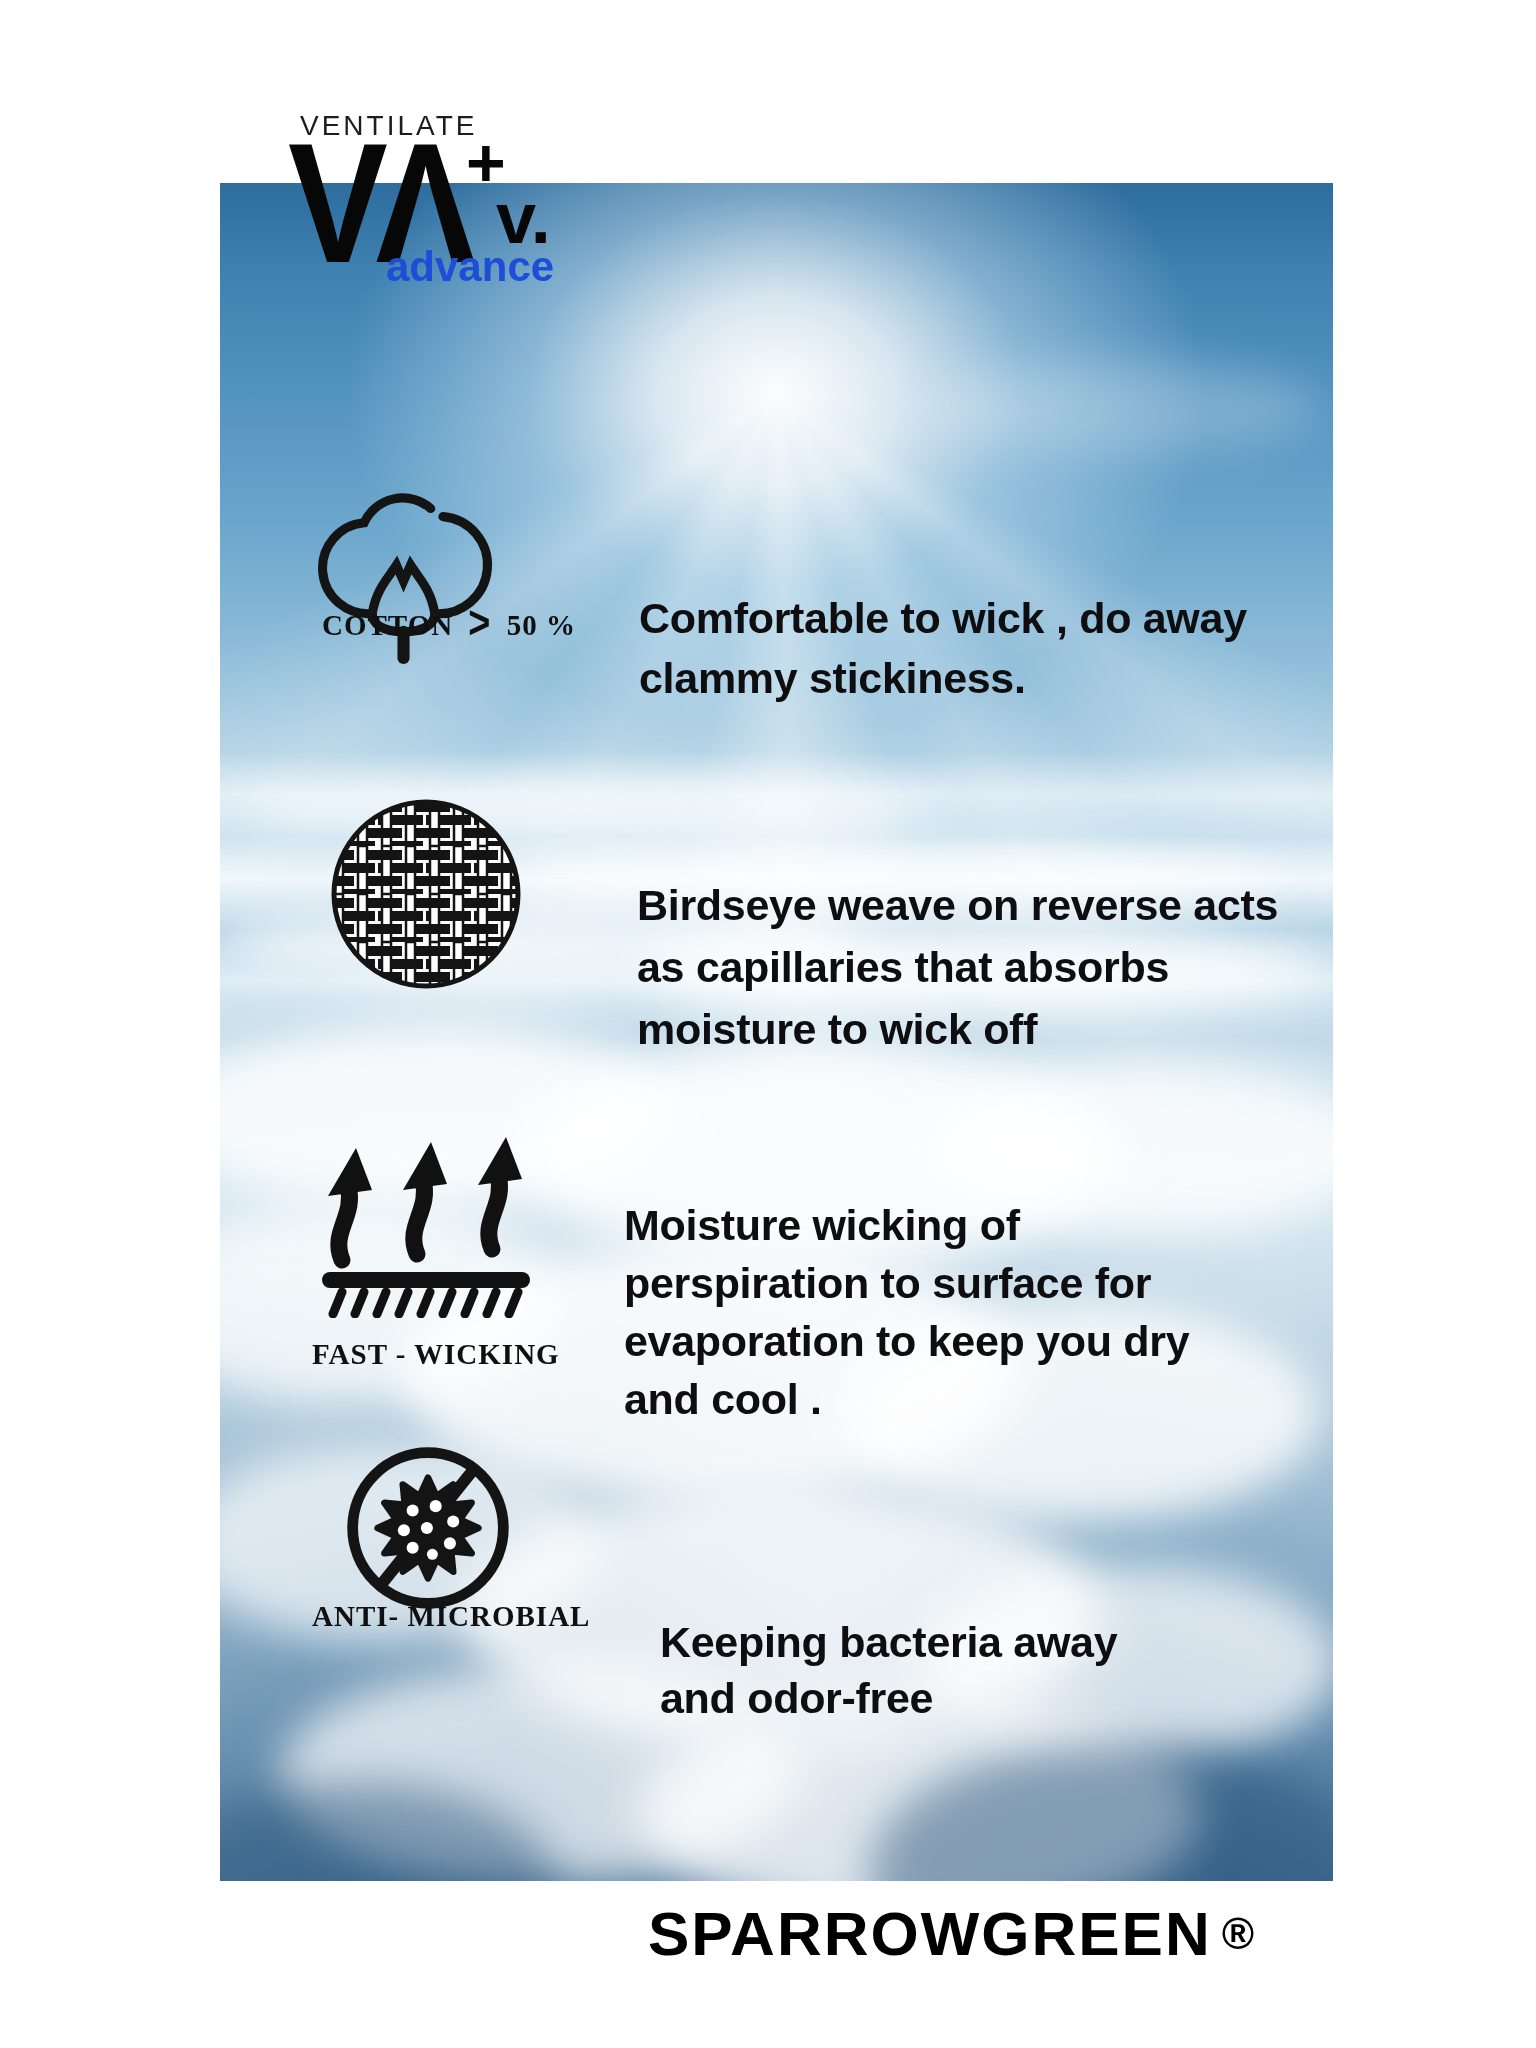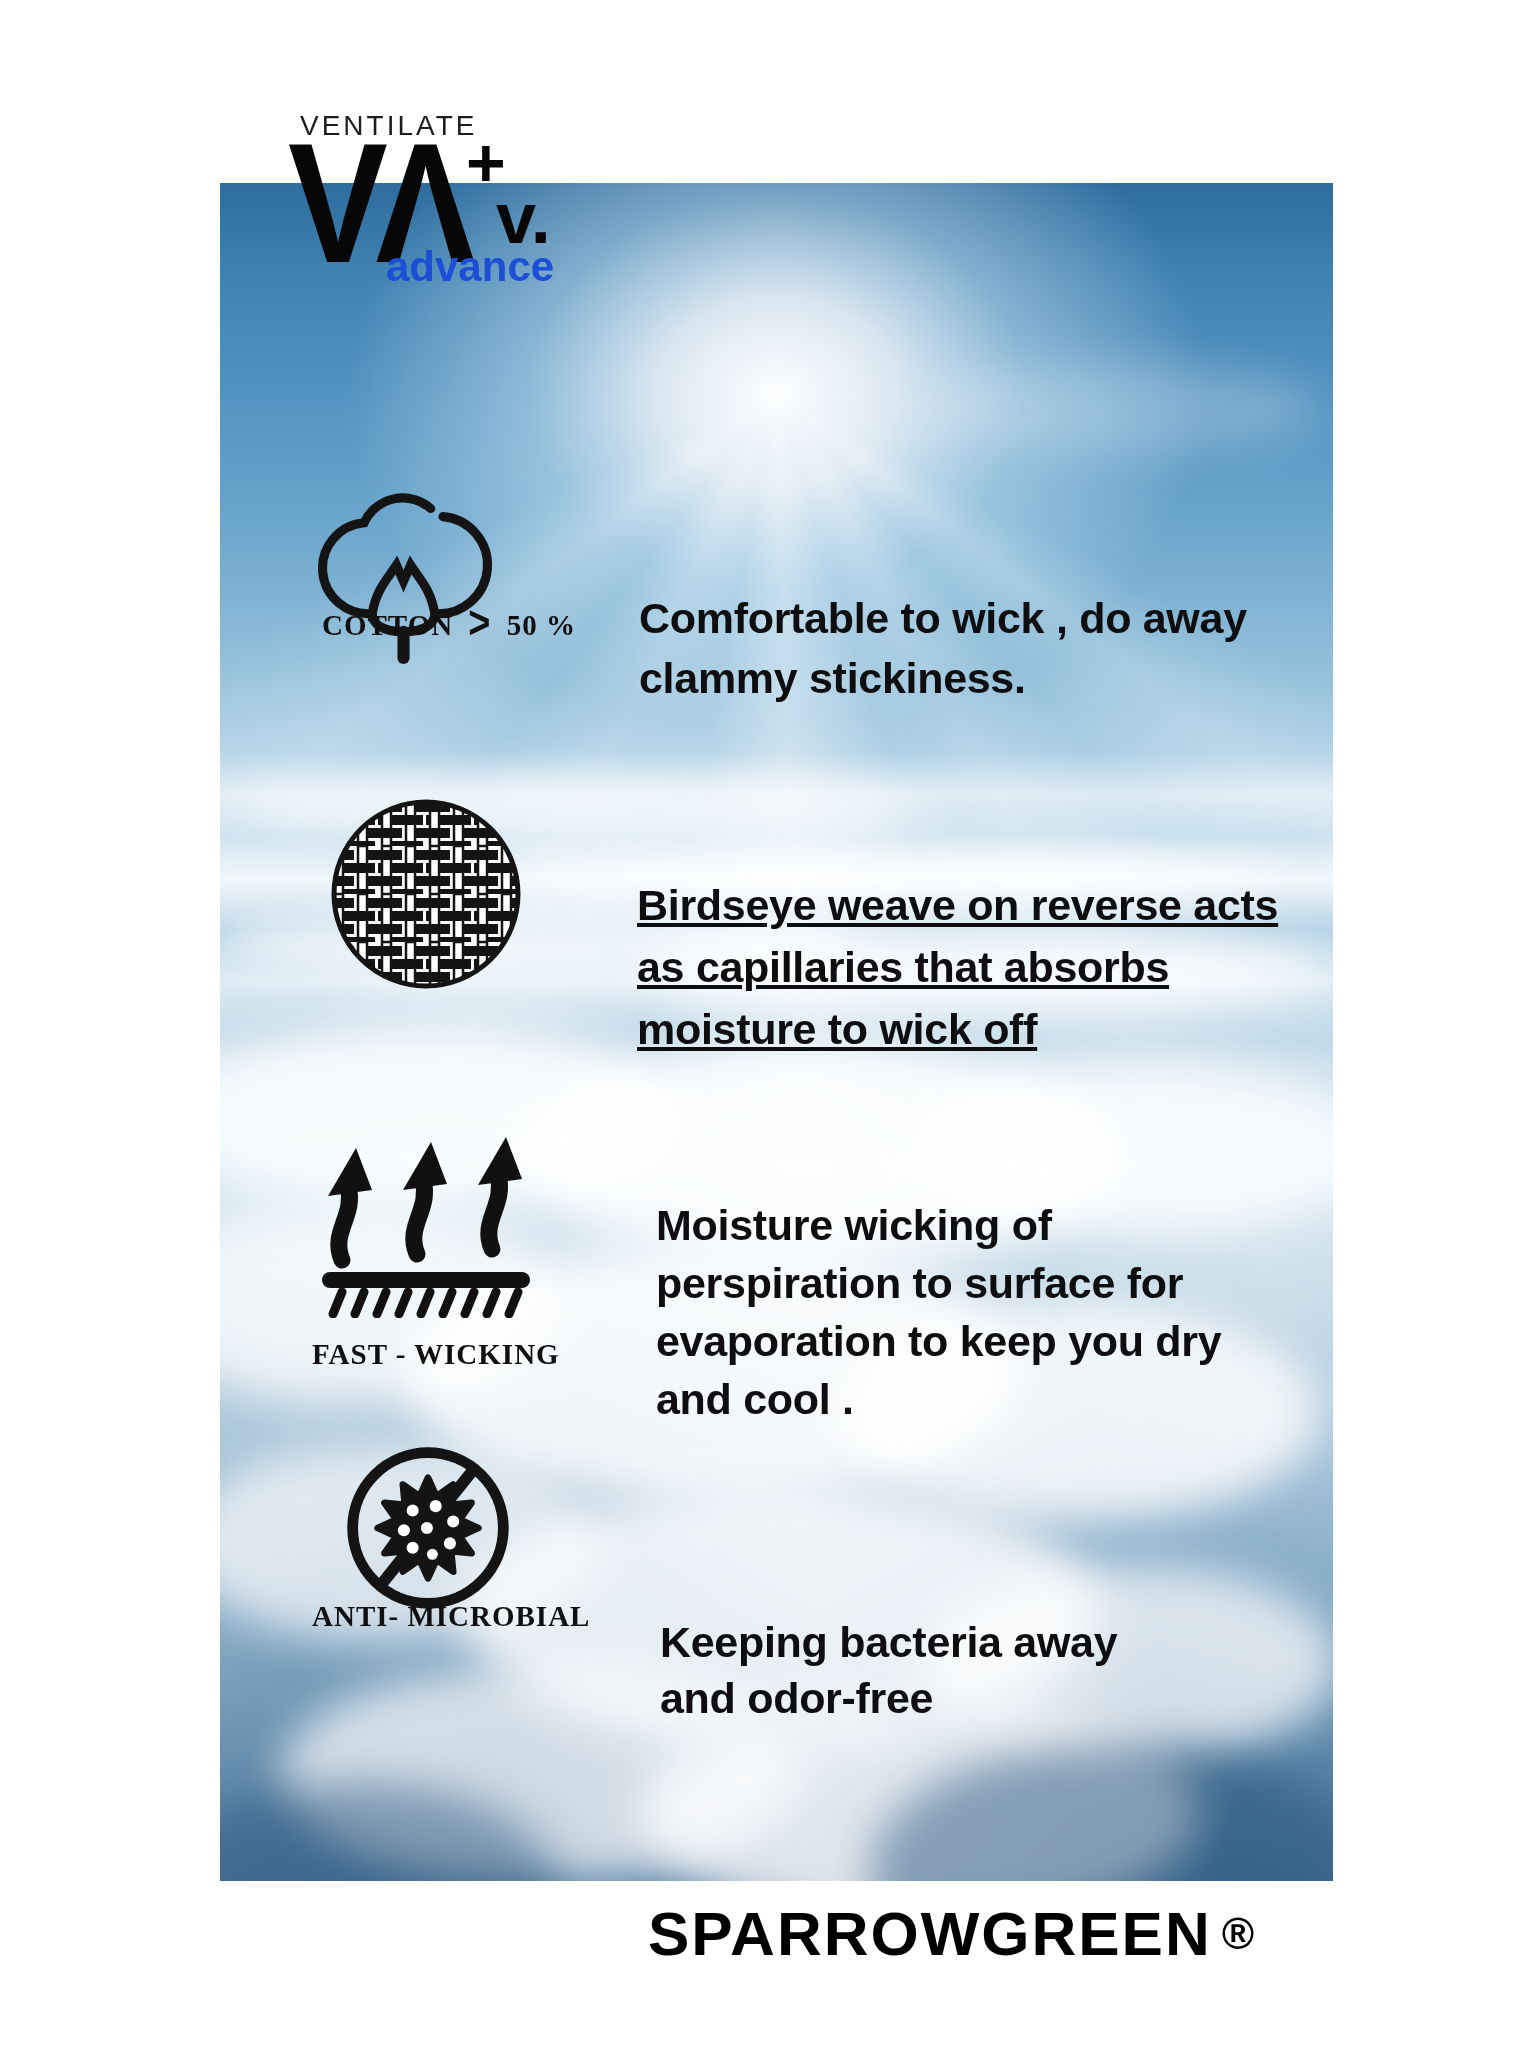--- a/index.html
+++ b/index.html
@@ -34,22 +34,22 @@
   
   .logo-ventilate{position:absolute;left:300px;top:110px;font-size:28px;letter-spacing:3px;color:#1d1d1d;font-weight:400;}
   .logo-va{position:absolute;left:288px;top:118px;font-size:170px;font-weight:700;color:#070707;letter-spacing:-14px;line-height:1;transform:scaleX(.88);transform-origin:left top;}
   .logo-plus{position:absolute;left:466px;top:128px;font-size:68px;font-weight:700;color:#070707;line-height:1;}
   .logo-vsmall{position:absolute;left:496px;top:182px;font-size:72px;font-weight:700;color:#070707;line-height:1;}
   .logo-advance{position:absolute;left:386px;top:246px;font-size:42px;font-weight:700;color:#1d4ed8;line-height:1;letter-spacing:0px;}
 
   
   .feat-text{position:absolute;font-weight:700;color:#0e0e10;white-space:pre-line;letter-spacing:-0.3px;}
   .t1{left:639px;top:588px;font-size:43px;line-height:60px;}
-  .t2{left:637px;top:874px;font-size:43px;line-height:62px;text-decoration:underline;}
-  .t3{left:656px;top:1196px;font-size:43px;line-height:58px;}
+  .t2{left:637px;top:874px;font-size:43px;line-height:62px;}
+  .t3{left:624px;top:1196px;font-size:43px;line-height:58px;}
   .t4{left:660px;top:1614px;font-size:43px;line-height:56px;}
 
   .icon-wrap{position:absolute;}
   .icon-label{position:absolute;font-family:"Liberation Serif",serif;font-weight:700;color:#101010;font-size:29px;letter-spacing:1px;white-space:nowrap;}
   .cotton-row{left:322px;top:606px;display:flex;align-items:center;gap:14px;}
   .cotton-chevron{font-family:"Liberation Sans",sans-serif;font-size:42px;font-weight:700;line-height:1;transform:scale(.9,1.1);display:inline-block;margin-top:-4px;}
   .lbl-wick{left:312px;top:1338px;text-align:center;}
   .lbl-anti{left:312px;top:1600px;}
 
   

